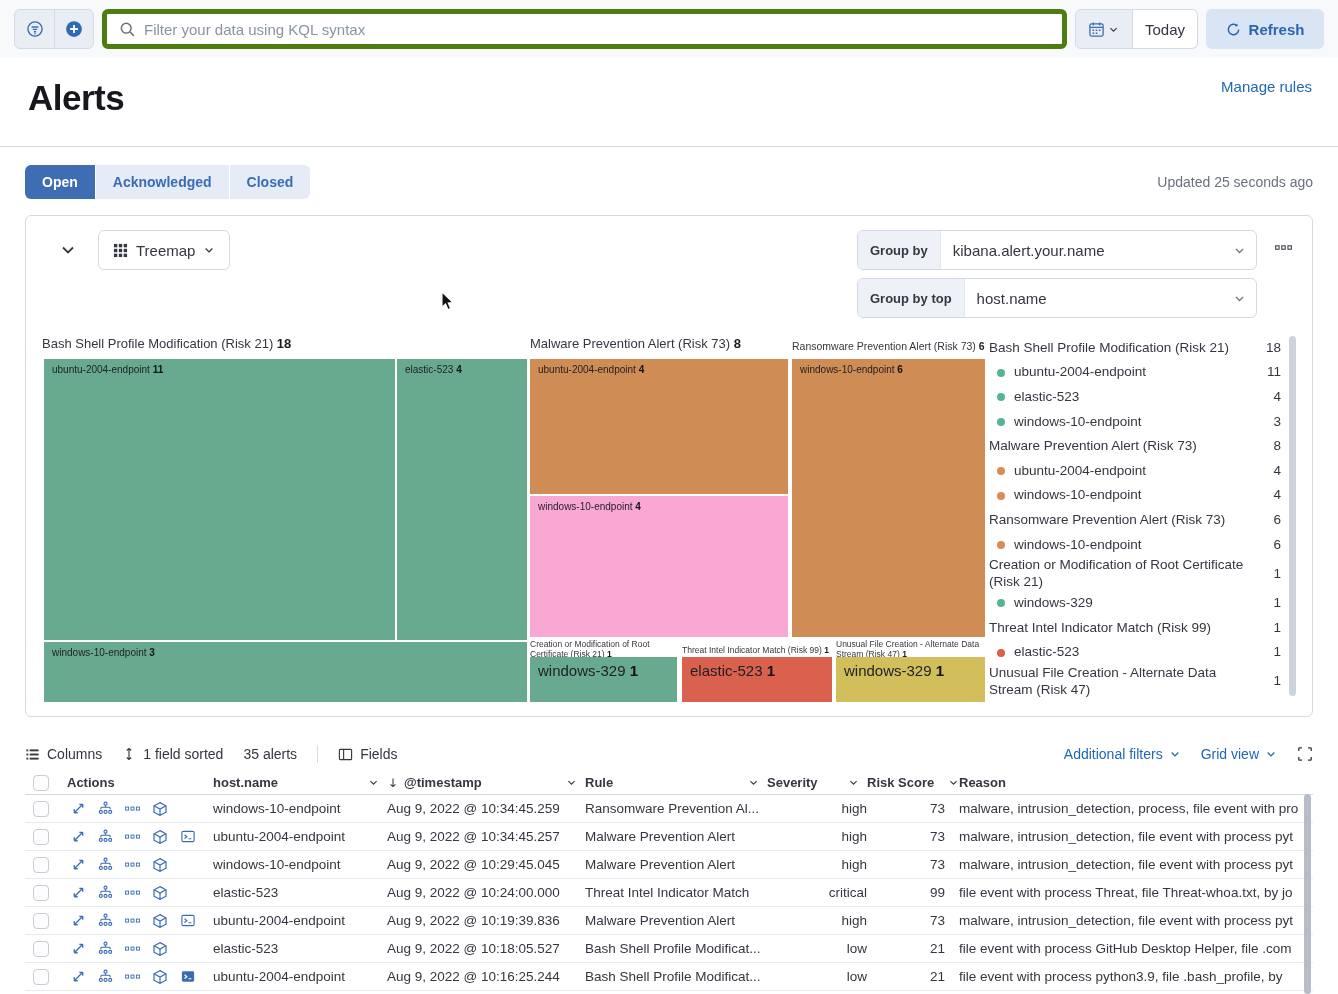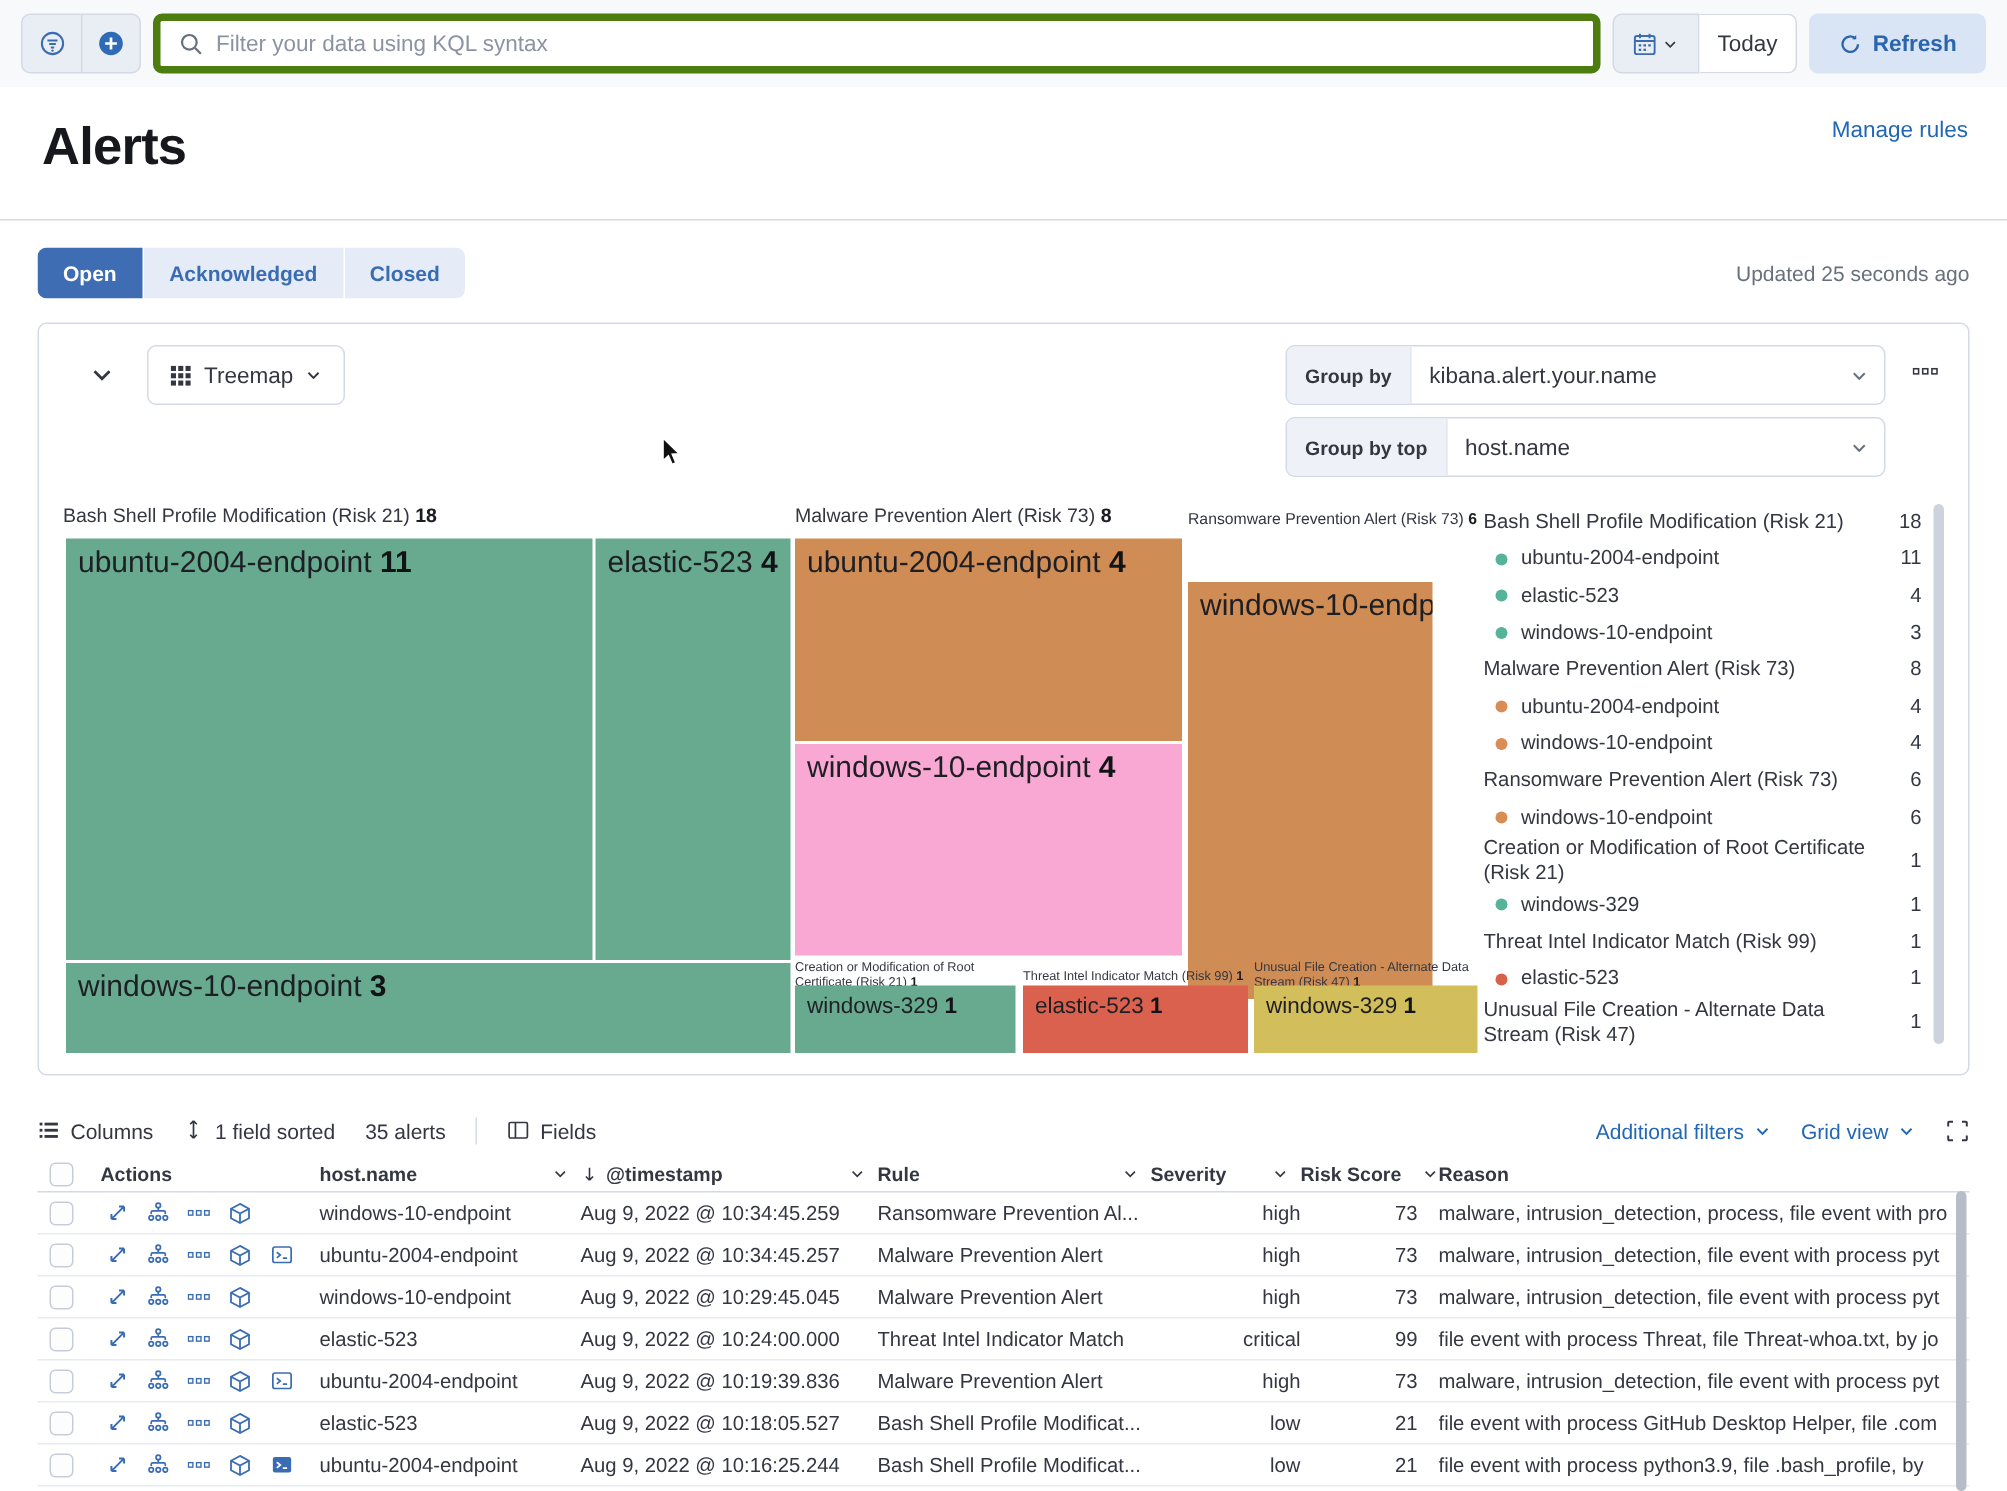--- a/index.html
+++ b/index.html
@@ -47,35 +47,35 @@
   .sel .chev { display:flex; align-items:center; padding-right:10px; }
   .dots-btn { margin-top:10px; background:none; border:none; cursor:pointer; padding:4px; }
 
   
   .chart-row { display:flex; margin-top:16px; gap:8px; }
   .treemap { position:relative; flex:1; height:368px; }
   .tm-title { position:absolute; font-size:13px; color:#343741; white-space:nowrap; overflow:hidden; }
   .tm-title b { color:#1b1c21; }
   .tm-title.small { font-size:8.5px; line-height:1.2; white-space:normal; }
   .tm-title.mid { font-size:10.5px; }
-  .tm-cell { position:absolute; padding:5px 8px; font-size:20px; color:#1e1f24; overflow:hidden; white-space:nowrap; }
+  .tm-cell { position:absolute; padding:5px 8px; font-size:10px; color:#1e1f24; overflow:hidden; white-space:nowrap; }
   .tm-cell b { color:#121317; }
   .tm-cell.small { font-size:15px; }
   .legend { width:292px; height:368px; overflow:hidden; padding-top:2px; }
   .lg-row { display:flex; align-items:center; font-size:13.5px; color:#343741; min-height:24.6px; line-height:1.25; }
   .lg-row .lname { flex:1; padding-right:10px; }
   .lg-row .lval { width:26px; text-align:right; }
   .lg-row.child .lname { display:flex; align-items:center; gap:9px; padding-left:8px; }
   .dot { width:8px; height:8px; border-radius:50%; flex:0 0 8px; }
   .legend-scroll { width:7px; height:360px; background:#cdd3dd; border-radius:4px; margin-top:2px; }
 
   
   .tbl-toolbar { margin:28px 25px 0 25px; display:flex; justify-content:space-between; align-items:center; }
   .tt-left { display:flex; align-items:center; gap:20px; font-size:14px; color:#343741; }
-  .tt-item { display:flex; align-items:flex-start; gap:7px; cursor:pointer; }
+  .tt-item { display:flex; align-items:center; gap:7px; cursor:pointer; }
   .tt-div { width:1px; height:18px; background:#d3dae6; }
   .tt-right { display:flex; align-items:center; gap:20px; }
   .tt-link { display:flex; align-items:center; gap:6px; color:#2267b5; font-size:14px; font-weight:500; cursor:pointer; }
 
   
   .tbl { margin:8px 0 0 25px; width:1288px; }
   .thead { display:flex; align-items:center; height:24px; border-bottom:1px solid #d3dae6; font-size:13px; font-weight:700; color:#343741; }
   .th { display:flex; align-items:center; gap:5px; padding-right:8px; }
   .th .flexfill { flex:1; }
   .trow { display:flex; align-items:center; height:28px; border-bottom:1px solid #e7eaf0; font-size:13.5px; color:#343741; }
@@ -253,21 +253,21 @@
     <div class="chart-row">
       <div class="treemap" id="treemap">
           <div class="tm-title " style="left: 0px; top: 2px; width: 486px;"><span>Bash Shell Profile Modification (Risk 21) </span><b>18</b></div>
           <div class="tm-cell" style="left: 2px; top: 25px; width: 351px; height: 281px; background: rgb(104, 170, 144);"><span>ubuntu-2004-endpoint </span><b>11</b></div>
           <div class="tm-cell" style="left: 355px; top: 25px; width: 130px; height: 281px; background: rgb(104, 170, 144);"><span>elastic-523 </span><b>4</b></div>
           <div class="tm-cell" style="left: 2px; top: 308px; width: 483px; height: 60px; background: rgb(104, 170, 144);"><span>windows-10-endpoint </span><b>3</b></div>
           <div class="tm-title " style="left: 488px; top: 2px; width: 258px;"><span>Malware Prevention Alert (Risk 73) </span><b>8</b></div>
           <div class="tm-cell" style="left: 488px; top: 25px; width: 258px; height: 135px; background: rgb(207, 140, 84);"><span>ubuntu-2004-endpoint </span><b>4</b></div>
           <div class="tm-cell" style="left: 488px; top: 162px; width: 258px; height: 141px; background: #f9a8d4;"><span>windows-10-endpoint </span><b>4</b></div>
           <div class="tm-title mid" style="left: 750px; top: 6px; width: 193px;"><span>Ransomware Prevention Alert (Risk 73) </span><b>6</b></div>
-          <div class="tm-cell" style="left: 750px; top: 25px; width: 163px; height: 278px; background: rgb(207, 140, 84); margin-top: 29px;"><span>windows-10-endpoint </span><b>6</b></div>
+          <div class="tm-cell" style="left: 750px; top: 25px; width: 193px; height: 278px; background: rgb(207, 140, 84);"><span>windows-10-endpoint </span><b>6</b></div>
           <div class="tm-title small" style="left: 488px; top: 305px; width: 146px;"><span>Creation or Modification of Root Certificate (Risk 21) </span><b>1</b></div>
           <div class="tm-cell small" style="left: 488px; top: 323px; width: 147px; height: 45px; background: rgb(104, 170, 144);"><span>windows-329 </span><b>1</b></div>
           <div class="tm-title small" style="left: 640px; top: 311px; width: 150px;"><span>Threat Intel Indicator Match (Risk 99) </span><b>1</b></div>
           <div class="tm-cell small" style="left: 640px; top: 323px; width: 150px; height: 45px; background: rgb(217, 97, 78);"><span>elastic-523 </span><b>1</b></div>
           <div class="tm-title small" style="left: 794px; top: 305px; width: 149px;"><span>Unusual File Creation - Alternate Data Stream (Risk 47) </span><b>1</b></div>
           <div class="tm-cell small" style="left: 794px; top: 323px; width: 149px; height: 45px; background: rgb(210, 191, 92);"><span>windows-329 </span><b>1</b></div>
         </div>
       <div class="legend" id="legend">
           <div class="lg-row">
             <span class="lname">Bash Shell Profile Modification (Risk 21)</span>

